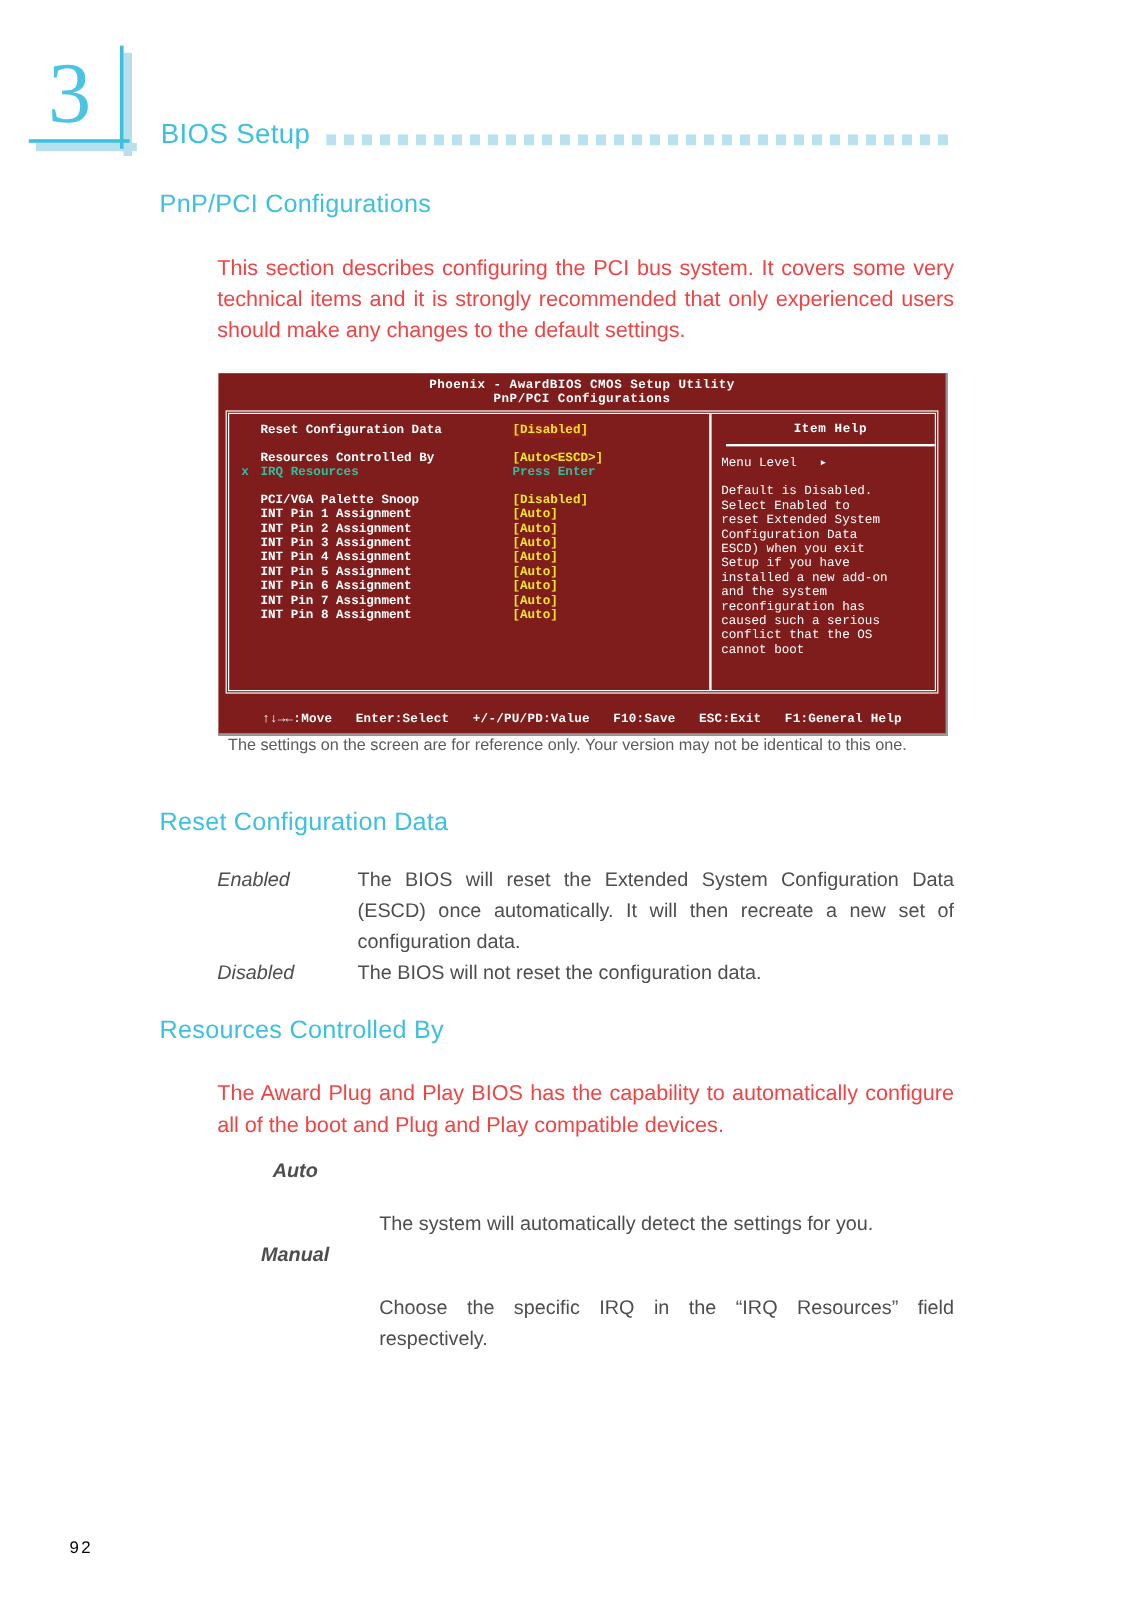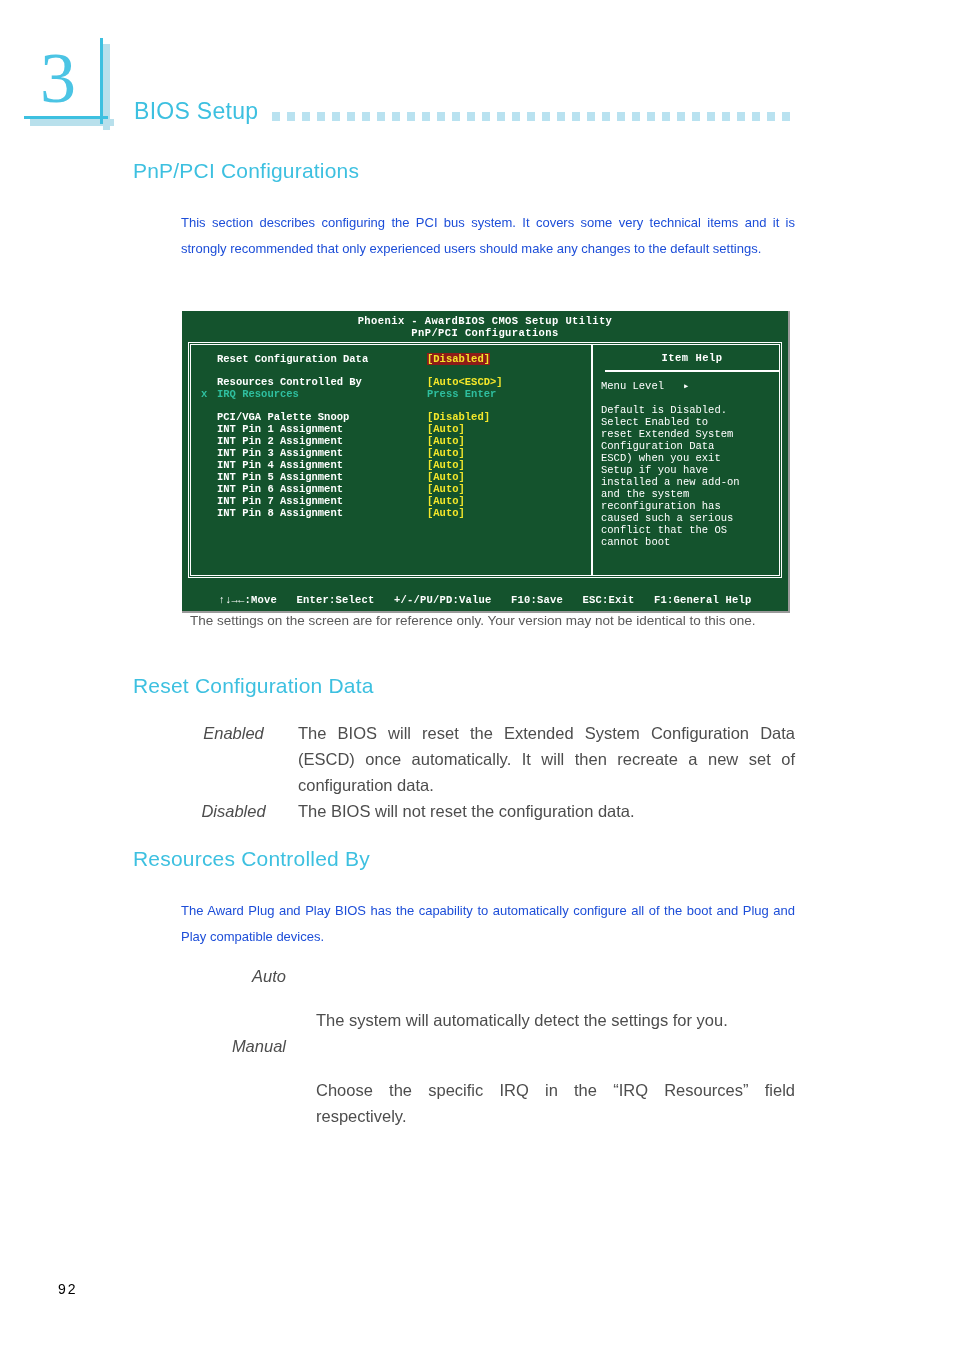--- a/index.html
+++ b/index.html
@@ -105,39 +105,39 @@
   }
   #heading-pnp { top: 159px; }
   #heading-reset { top: 674px; }
   #heading-resources { top: 847px; }
 
   
   .body-para {
     position: absolute;
     left: 181px;
     width: 614px;
-    font-size: 13px;
+    font-size: 18px;
     line-height: 26px;
-    color: #1d4ed8;
+    color: #ef4444;
     text-align: justify;
   }
   #intro-para { top: 210px; }
   #resources-para { top: 898px; }
 
   
   .bios-figure {
     position: absolute;
     left: 182px;
     top: 311px;
     width: 612px;
   }
   .bios-screen {
     position: relative;
     width: 608px;
-    background: #14532d;
+    background: #7f1d1d;
     border-right: 2px solid #9a9a9a;
     border-bottom: 2px solid #9a9a9a;
     font-family: "Liberation Mono", "DejaVu Sans Mono", monospace;
     font-size: 10.5px;
     line-height: 12px;
     color: #ffffff;
     padding: 0;
     box-sizing: border-box;
   }
   .bios-titlebar {
@@ -239,25 +239,25 @@
   #deflist-resources { top: 963px; }
   .defrow {
     display: flex;
     font-size: 16.5px;
     line-height: 26px;
     color: #4d4d4d;
   }
   .defterm {
     font-style: italic;
     flex: 0 0 auto;
-    text-align: center;
+    text-align: left;
     white-space: nowrap;
   }
   #deflist-reset .defterm { width: 105px; }
-  #deflist-resources .defterm { width: 80px; text-align: right; padding-left: 25px; }
+  #deflist-resources .defterm { width: 80px; text-align: center; padding-left: 25px; font-weight: bold; }
   .defdesc {
     flex: 1;
     text-align: justify;
     padding-left: 12px;
   }
   #deflist-resources .defdesc { padding-left: 30px; margin-top: 44px; }
 
   
   .page-number {
     position: absolute;

